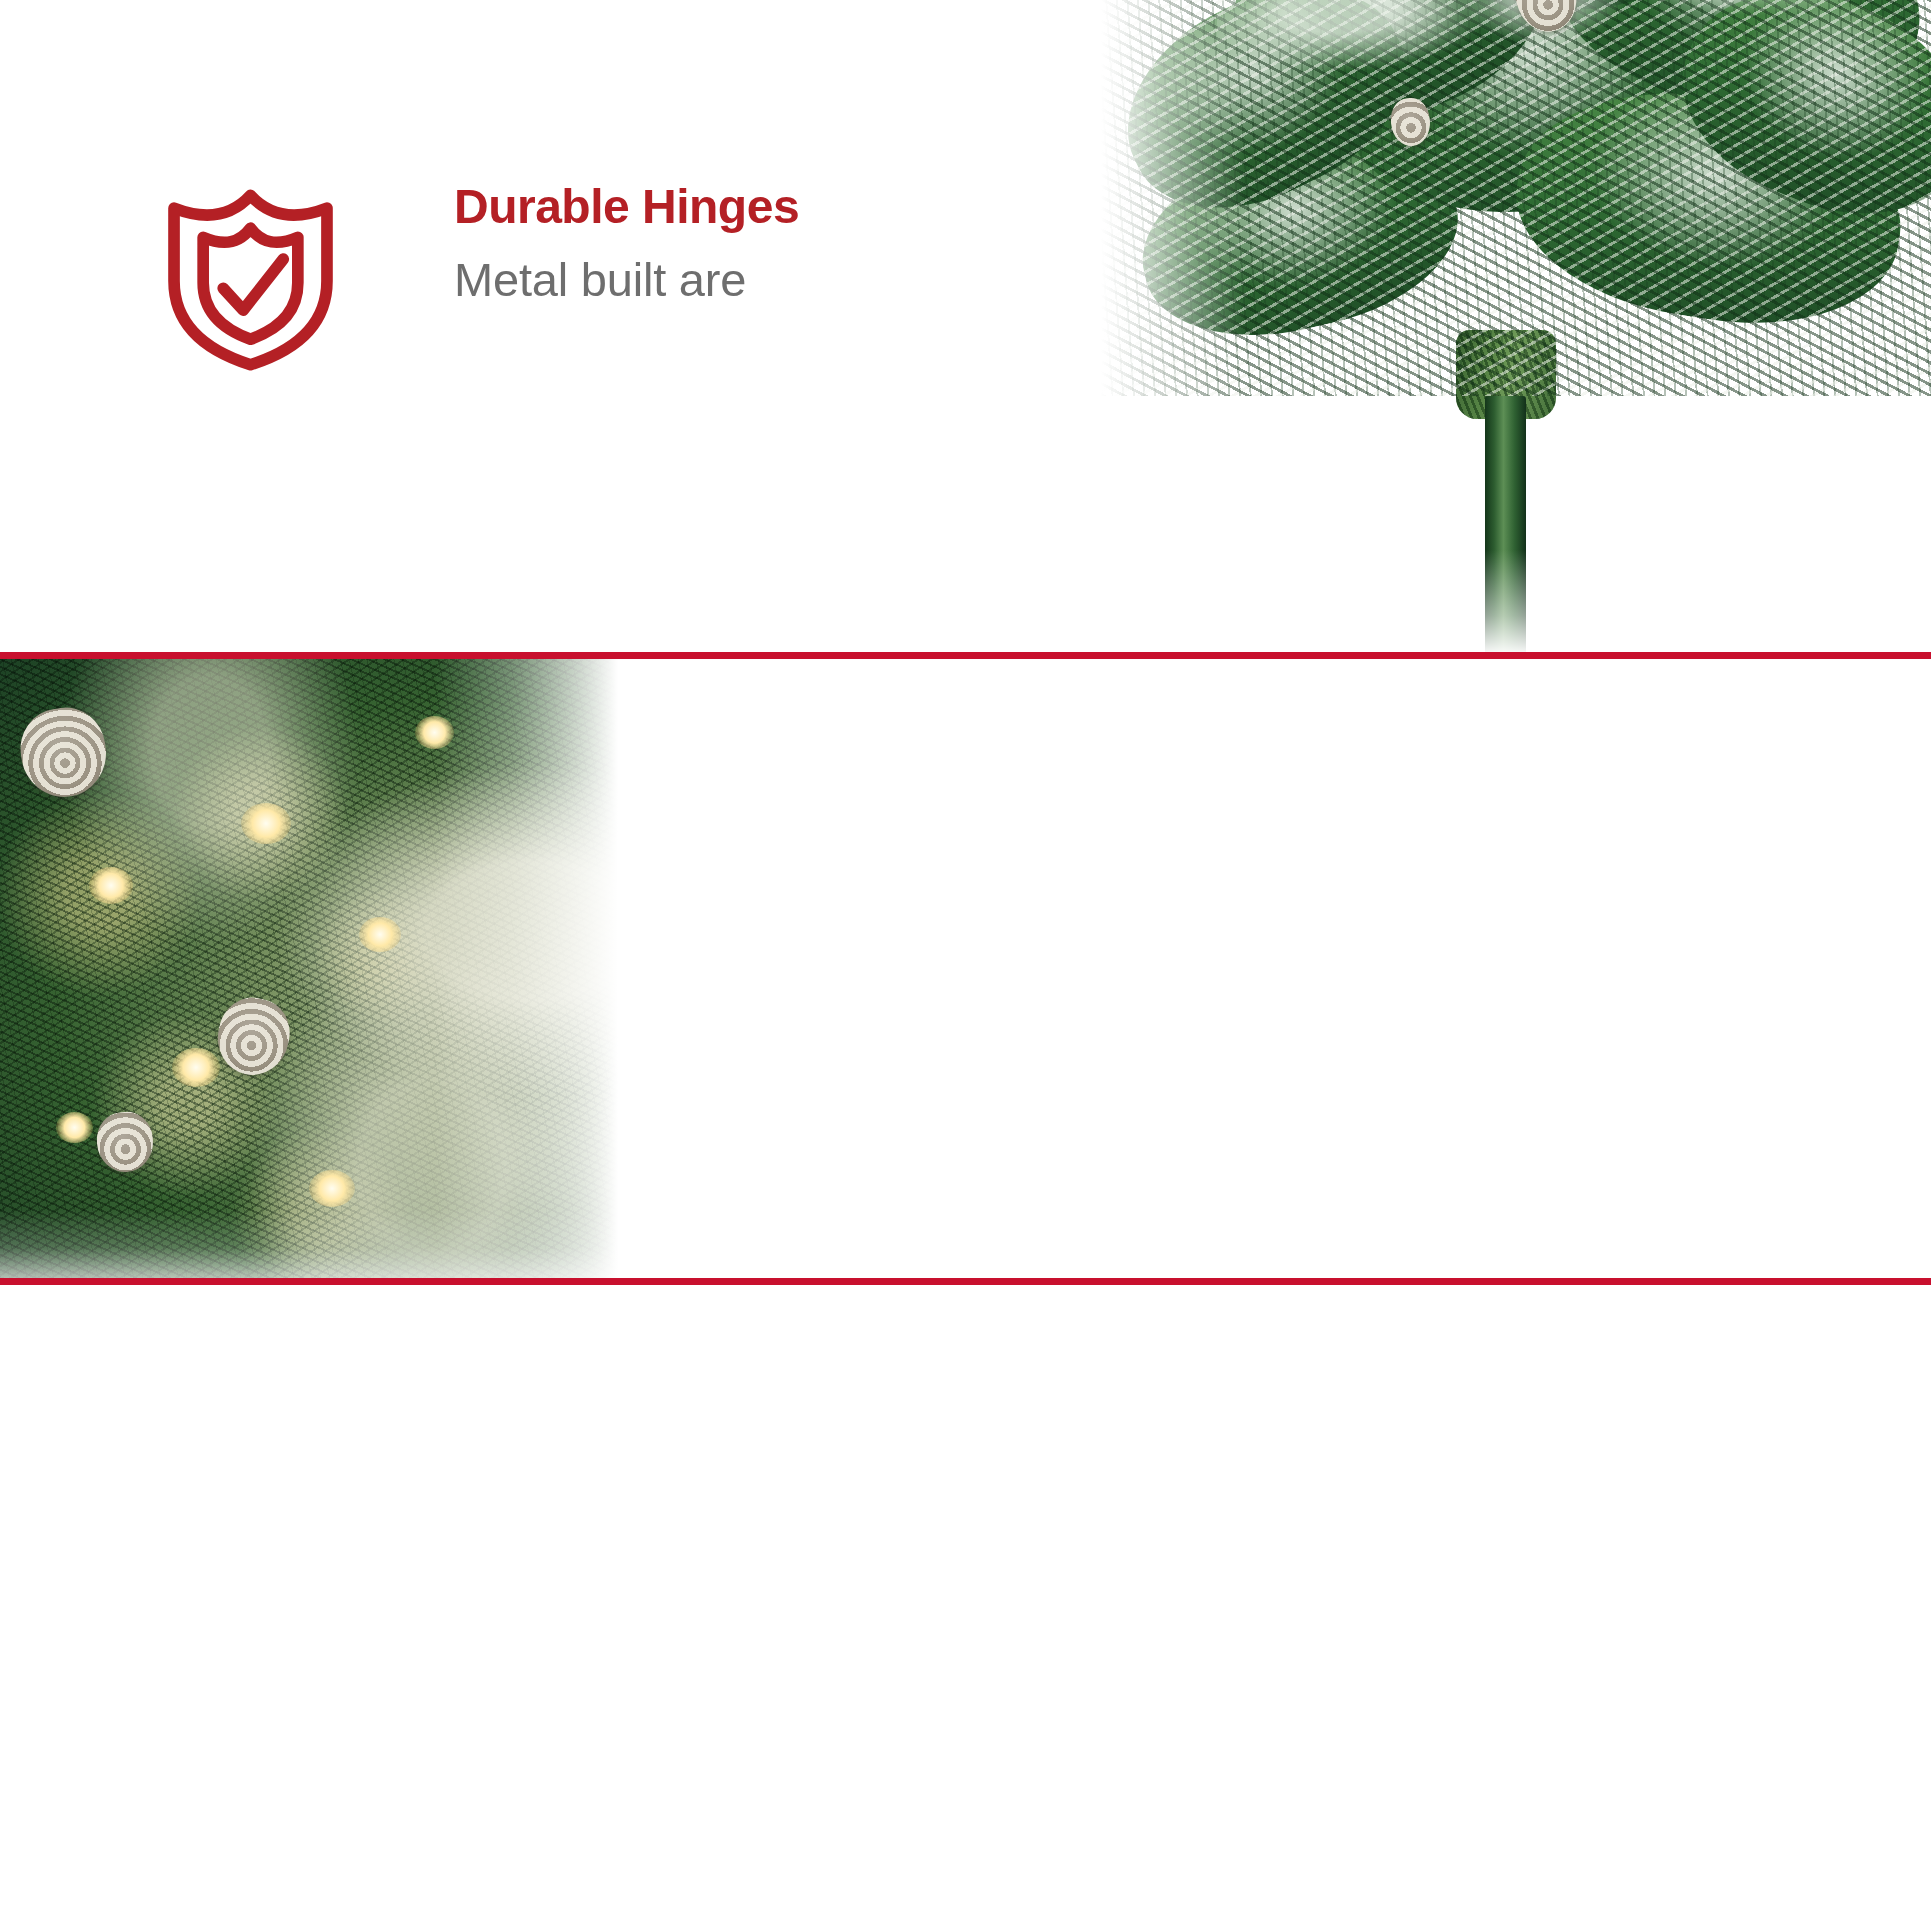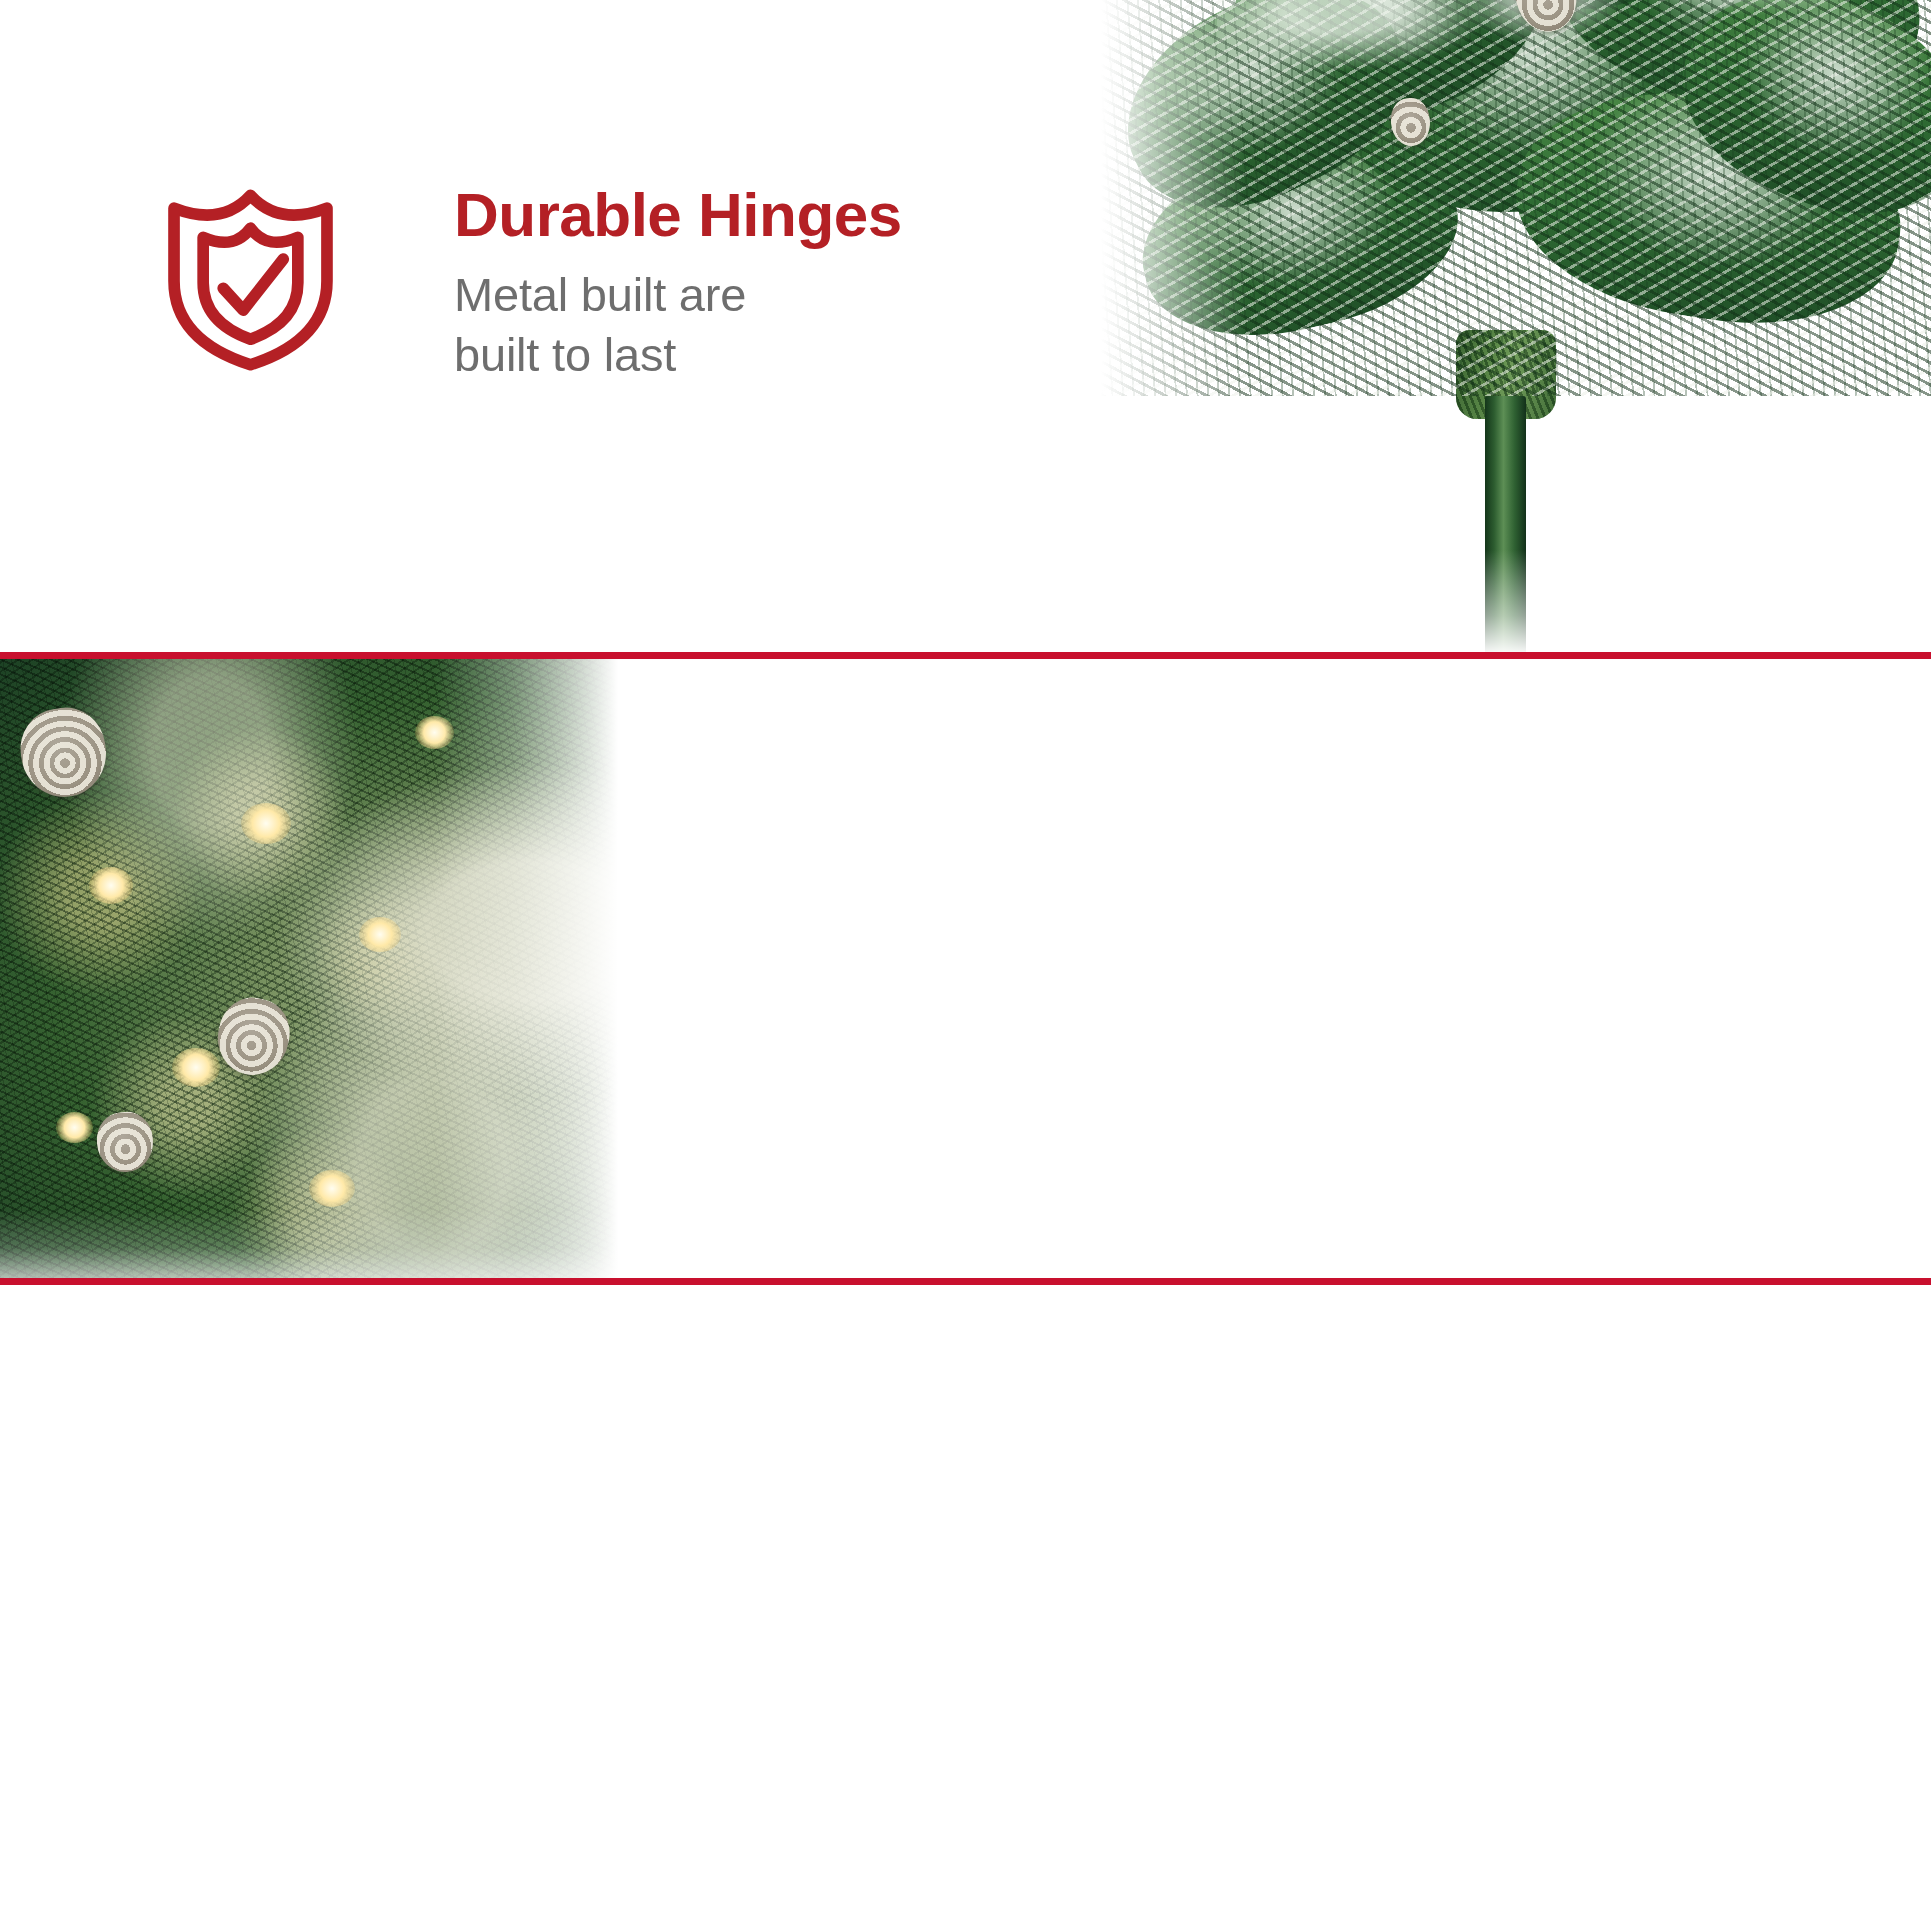--- a/index.html
+++ b/index.html
@@ -14,21 +14,21 @@
   #panel-pvc    { top:658px; height:620px; }
   #panel-base   { top:1284px; height:647px; }
 
   .divider { position:absolute; left:0; width:1931px; height:6.8px; background:#C8102E; z-index:40; }
   #divider-1 { top:652px; }
   #divider-2 { top:1278px; }
 
   
   .feature-text { position:absolute; z-index:20; }
   .feature-title {
-    color:#B42025; font-weight:bold; font-size:62px; letter-spacing:-0.5px;
+    color:#B42025; font-weight:bold; font-size:48px; letter-spacing:-0.5px;
     line-height:1.06; white-space:nowrap;
   }
   .feature-sub {
     color:#6E6E6E; font-weight:400; font-size:47px; line-height:1.28;
     margin-top:17.4px; letter-spacing:-0.2px;
   }
   .feature-sub span { display:block; white-space:nowrap; }
 
   .ft-hinges { left:454px; top:182px; }
 
@@ -159,21 +159,20 @@
         <path d="M8 16 C26 23 40 20 50 9 C60 20 74 23 92 16 L92 56 C92 82 72 95 50 102 C28 95 8 82 8 56 Z"></path>
         <path d="M24 32 C36 37 44 35 50 27 C56 35 64 37 76 32 L76 57 C76 74 64 83 50 88 C36 83 24 74 24 57 Z"></path>
         <path d="M35 60 L46 72 L68 44"></path>
       </svg>
     </div>
 
     <div class="feature-text ft-hinges">
       <div class="feature-title">Durable Hinges</div>
       <div class="feature-sub">
         <span>Metal built are</span>
-        <span>built to last</span>
       </div>
     </div>
   </section>
 
   <div class="divider" id="divider-1"></div>
 
   <section class="panel" id="panel-pvc">
 
     <div class="photo" id="photo-lit-tree">
       <div class="lit-bg"></div>

